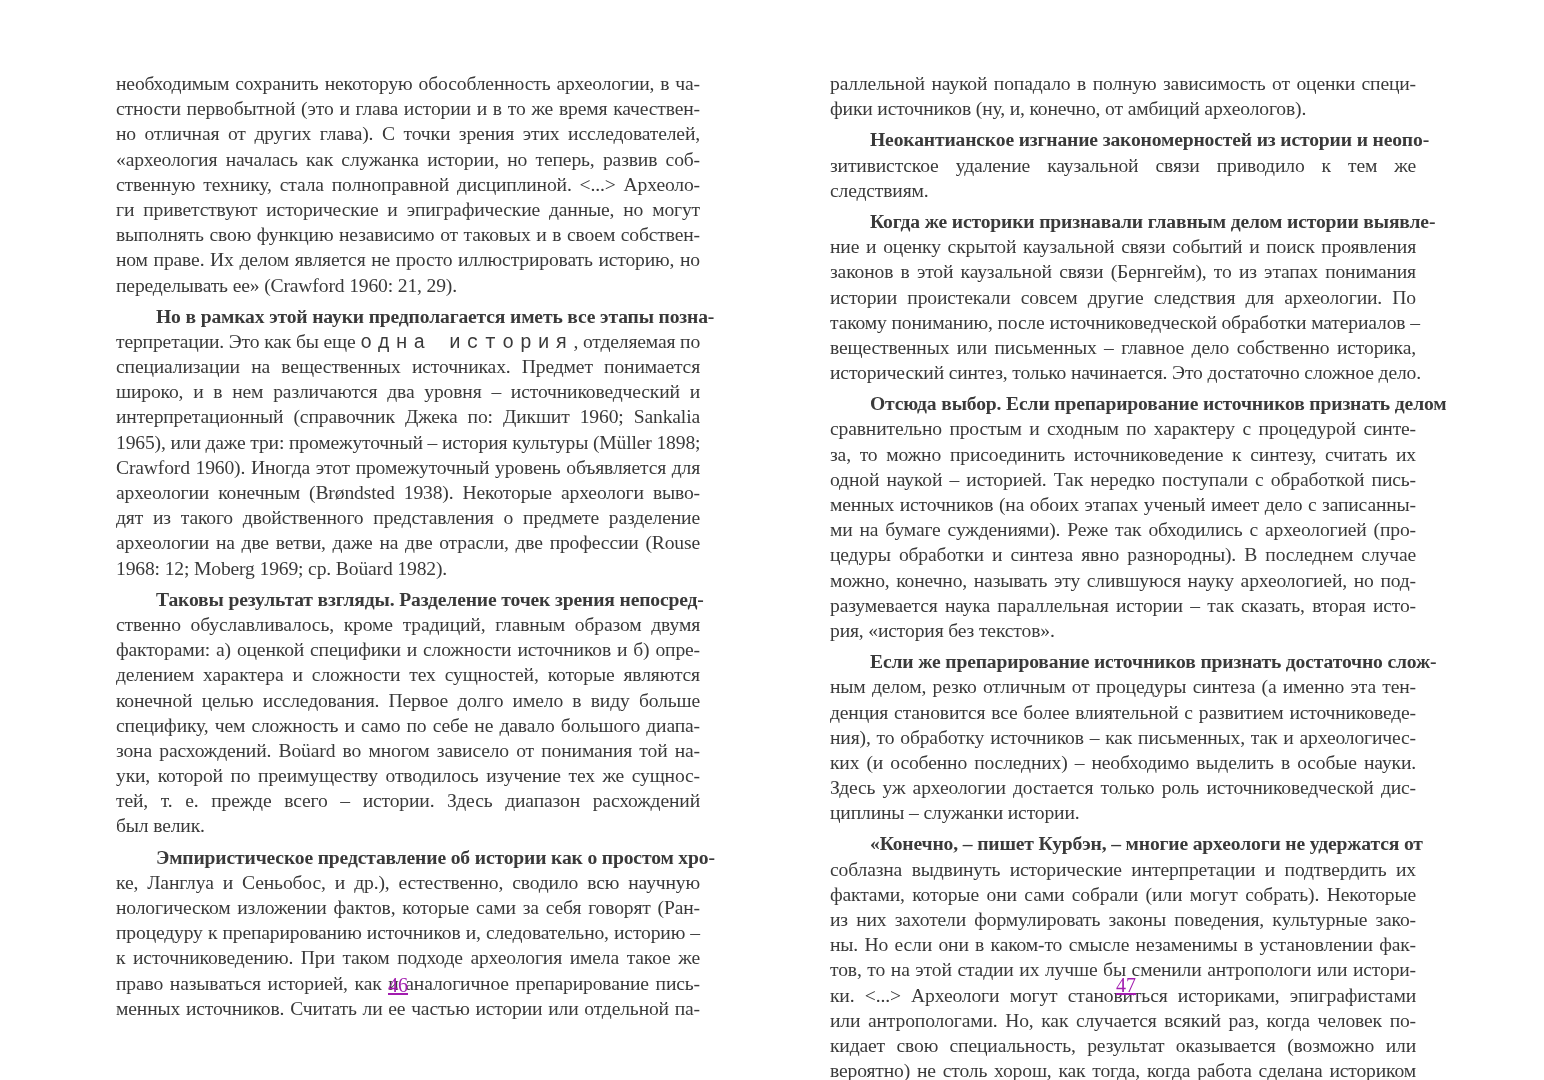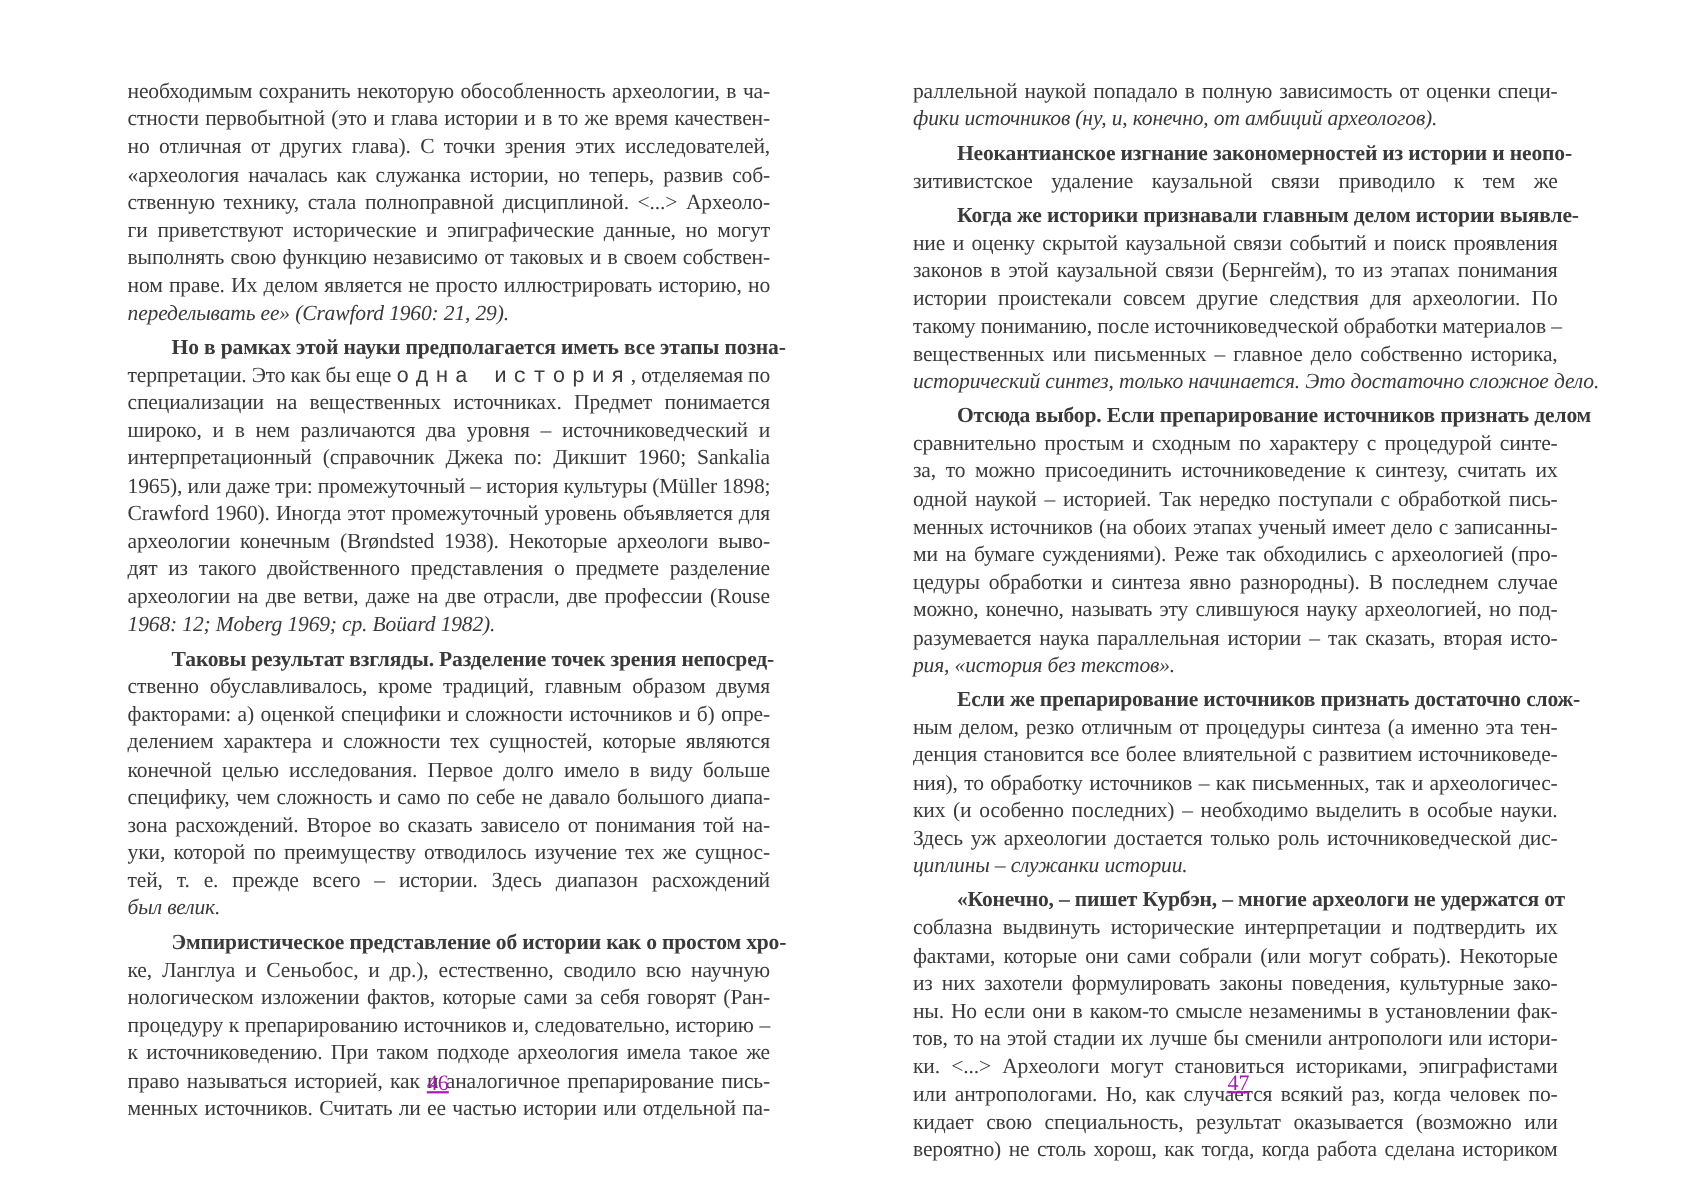--- a/index.html
+++ b/index.html
@@ -38,21 +38,20 @@
     .line {
       display: block;
       white-space: nowrap;
       text-align: justify;
       text-align-last: justify;
       height: 25.2px;
       overflow: visible;
     }
     .line.last {
       text-align-last: left;
-      font-style: italic;
     }
     .line.indent {
       text-indent: 40px;
       font-weight: bold;
     }
     .spaced {
       letter-spacing: 6px;
       font-family: Liberation Mono, monospace;
     }
     .page-number {
@@ -94,21 +93,21 @@
         <span class="line">археологии на две ветви, даже на две отрасли, две профессии (Rouse</span>
         <span class="line last">1968: 12; Moberg 1969; ср. Boüard 1982).</span>
       </div>
       <div class="para">
         <span class="line indent">Таковы результат взгляды. Разделение точек зрения непосред-</span>
         <span class="line">ственно обуславливалось, кроме традиций, главным образом двумя</span>
         <span class="line">факторами: а) оценкой специфики и сложности источников и б) опре-</span>
         <span class="line">делением характера и сложности тех сущностей, которые являются</span>
         <span class="line">конечной целью исследования. Первое долго имело в виду больше</span>
         <span class="line">специфику, чем сложность и само по себе не давало большого диапа-</span>
-        <span class="line">зона расхождений. Второе во сказать зависело от понимания той на-</span>
+        <span class="line">зона расхождений. Boüard во многом зависело от понимания той на-</span>
         <span class="line">уки, которой по преимуществу отводилось изучение тех же сущнос-</span>
         <span class="line">тей, т. е. прежде всего – истории. Здесь диапазон расхождений</span>
         <span class="line last">был велик.</span>
       </div>
       <div class="para">
         <span class="line indent">Эмпиристическое представление об истории как о простом хро-</span>
         <span class="line">ке, Ланглуа и Сеньобос, и др.), естественно, сводило всю научную</span>
         <span class="line">нологическом изложении фактов, которые сами за себя говорят (Ран-</span>
         <span class="line">процедуру к препарированию источников и, следовательно, историю –</span>
         <span class="line">к источниковедению. При таком подходе археология имела такое же</span>
@@ -121,20 +120,21 @@
 
 <div class="page" id="page-right">
   <div class="text-block">
       <div class="para">
         <span class="line">раллельной наукой попадало в полную зависимость от оценки специ-</span>
         <span class="line last">фики источников (ну, и, конечно, от амбиций археологов).</span>
       </div>
       <div class="para">
         <span class="line indent">Неокантианское изгнание закономерностей из истории и неопо-</span>
         <span class="line">зитивистское удаление каузальной связи приводило к тем же</span>
+        <span class="line last">следствиям.</span>
       </div>
       <div class="para">
         <span class="line indent">Когда же историки признавали главным делом истории выявле-</span>
         <span class="line">ние и оценку скрытой каузальной связи событий и поиск проявления</span>
         <span class="line">законов в этой каузальной связи (Бернгейм), то из этапах понимания</span>
         <span class="line">истории проистекали совсем другие следствия для археологии. По</span>
         <span class="line">такому пониманию, после источниковедческой обработки материалов –</span>
         <span class="line">вещественных или письменных – главное дело собственно историка,</span>
         <span class="line last">исторический синтез, только начинается. Это достаточно сложное дело.</span>
       </div>

